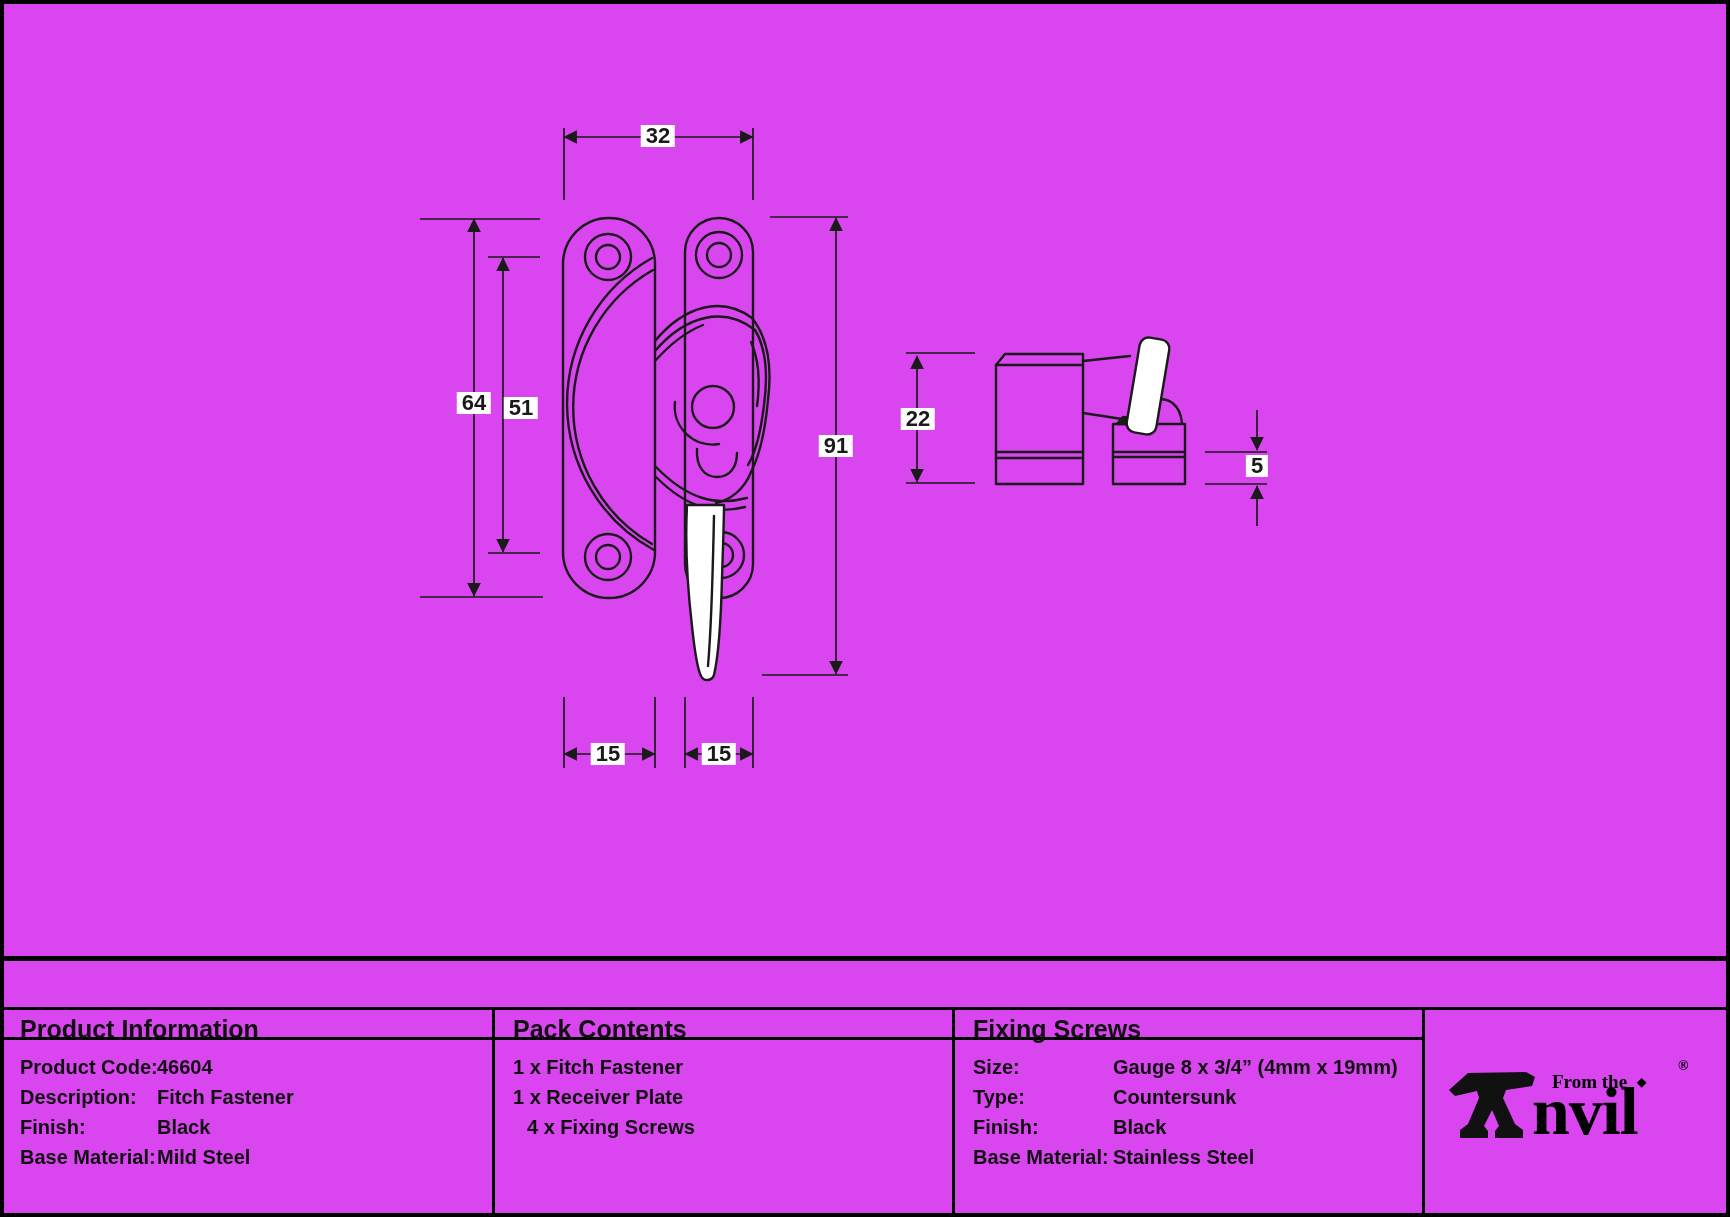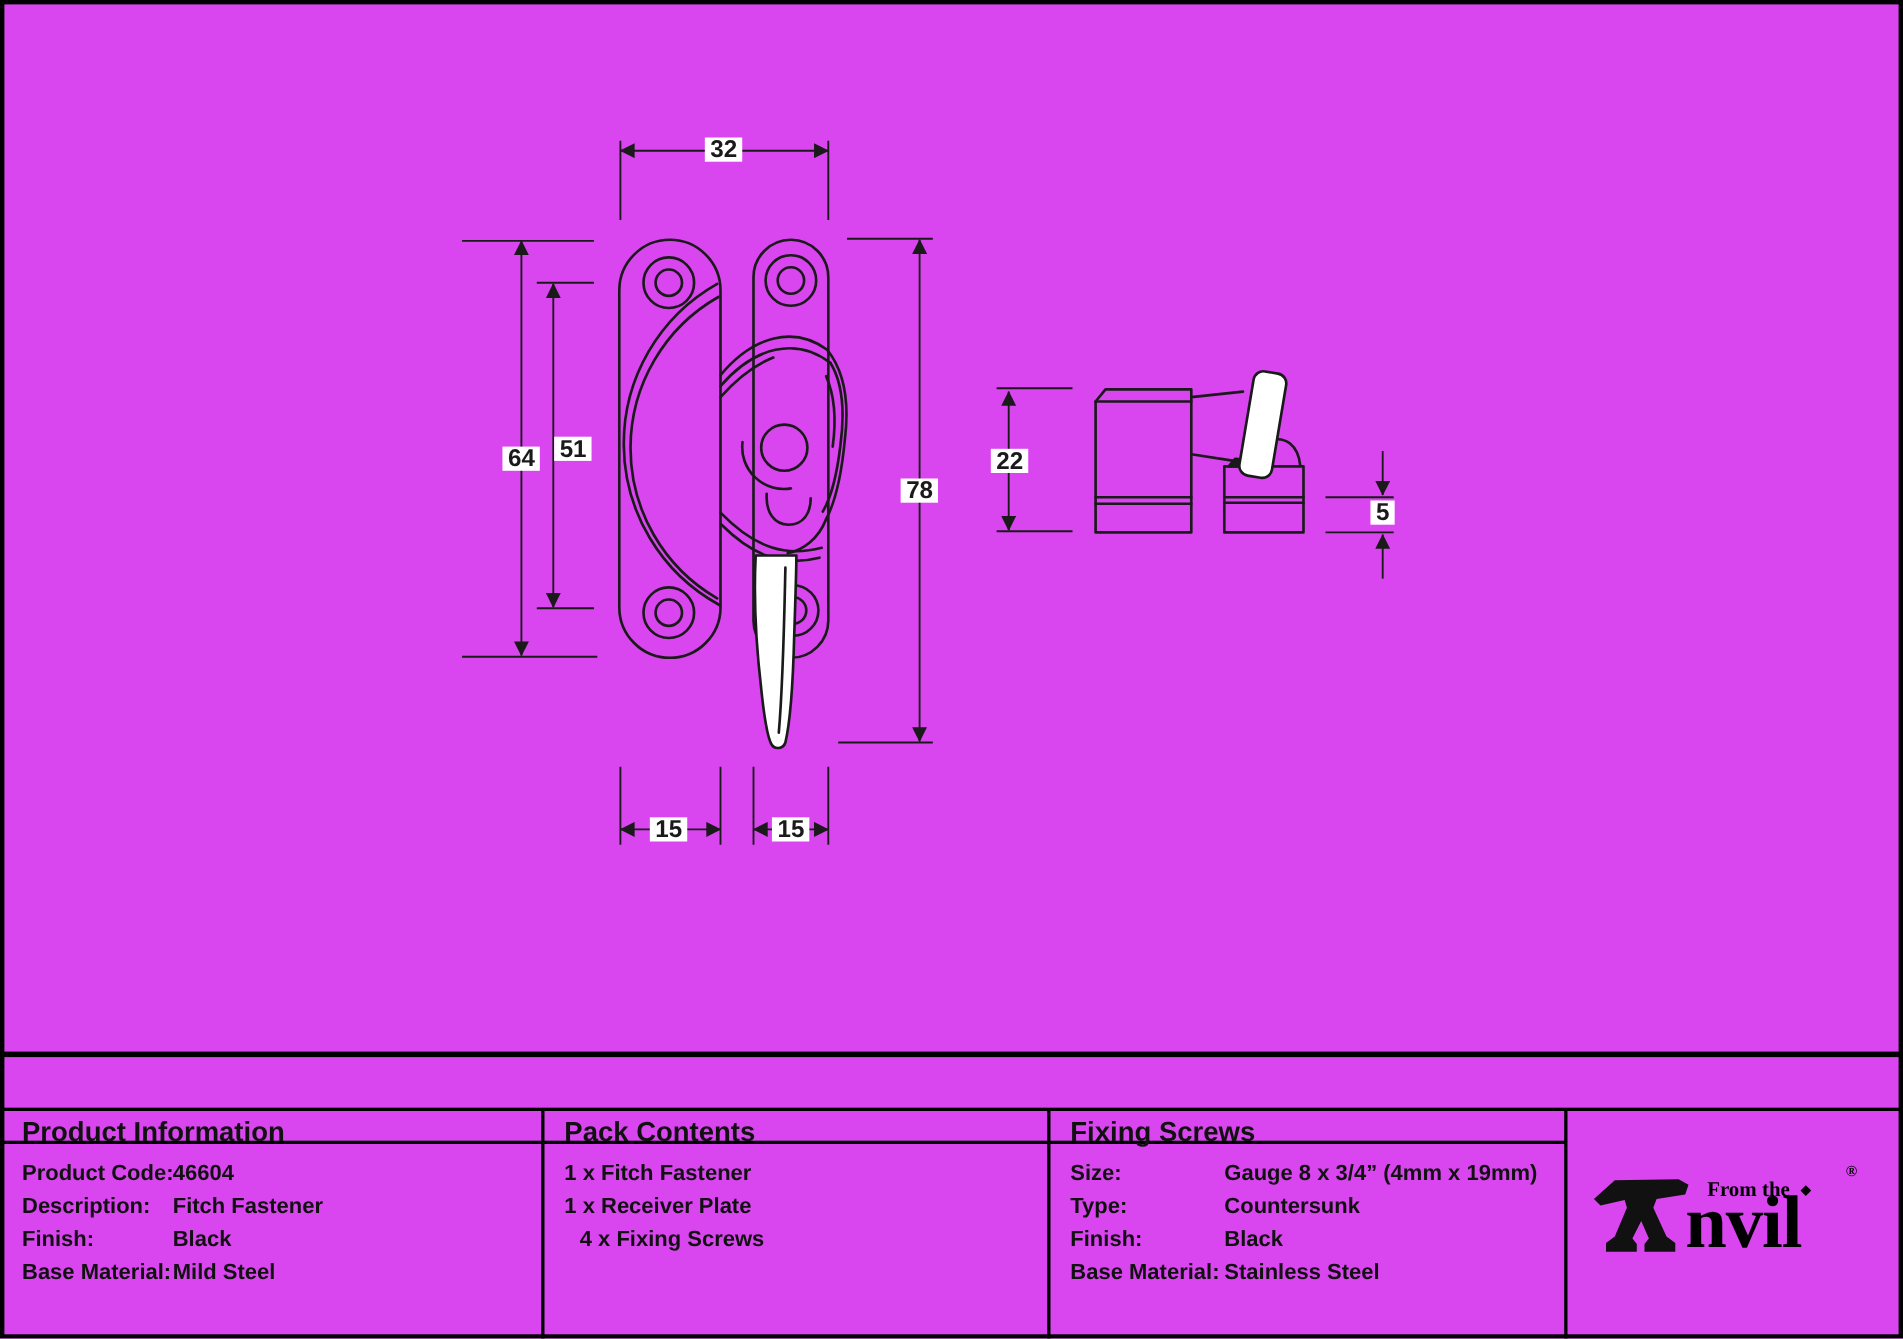--- a/index.html
+++ b/index.html
@@ -103,25 +103,25 @@
       <line x1="564" y1="754" x2="655" y2="754" marker-start="url(#arr)" marker-end="url(#arr)"></line>
       <line x1="685" y1="754" x2="753" y2="754" marker-start="url(#arr)" marker-end="url(#arr)"></line>
       <line x1="836" y1="218" x2="836" y2="674" marker-start="url(#arr)" marker-end="url(#arr)"></line>
       <line x1="917" y1="356" x2="917" y2="482" marker-start="url(#arr)" marker-end="url(#arr)"></line>
       <line x1="1257" y1="410" x2="1257" y2="450" marker-end="url(#arr)"></line>
       <line x1="1257" y1="526" x2="1257" y2="486" marker-end="url(#arr)"></line>
     </g>
   </svg>
 
   <span class="dim" style="left:658px;top:136px">32</span>
-  <span class="dim" style="left:474px;top:417px">64</span>
+  <span class="dim" style="left:474px;top:403px">64</span>
   <span class="dim" style="left:521px;top:408px">51</span>
   <span class="dim" style="left:608px;top:754px">15</span>
   <span class="dim" style="left:719px;top:754px">15</span>
-  <span class="dim" style="left:836px;top:446px">78</span>
+  <span class="dim" style="left:836px;top:446px">91</span>
   <span class="dim" style="left:918px;top:419px">22</span>
   <span class="dim" style="left:1257px;top:466px">5</span>
 
   <div class="hrule" style="top:956px;height:5px"></div>
   <div class="hrule" style="top:1007px;height:3px"></div>
   <div class="hrule" style="top:1037px;height:3px;right:auto;width:1424px"></div>
   <div class="vsep" style="left:492px"></div>
   <div class="vsep" style="left:952px"></div>
   <div class="vsep" style="left:1422px"></div>
 

